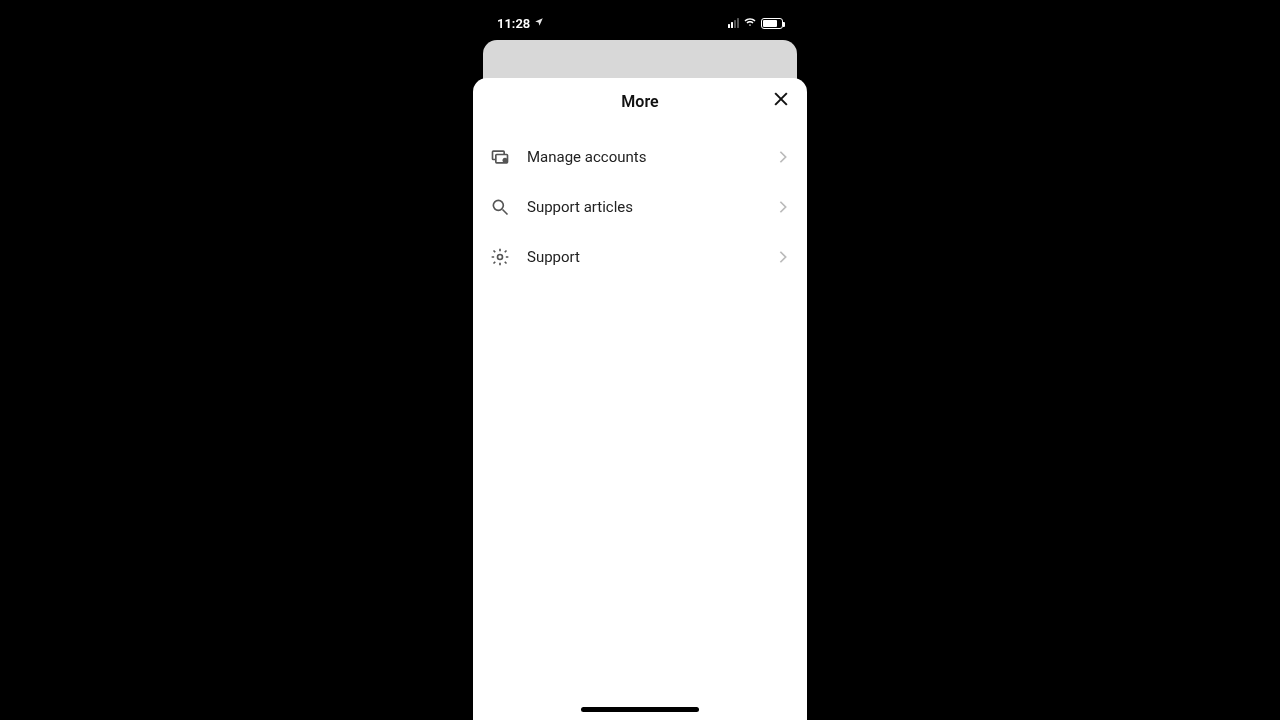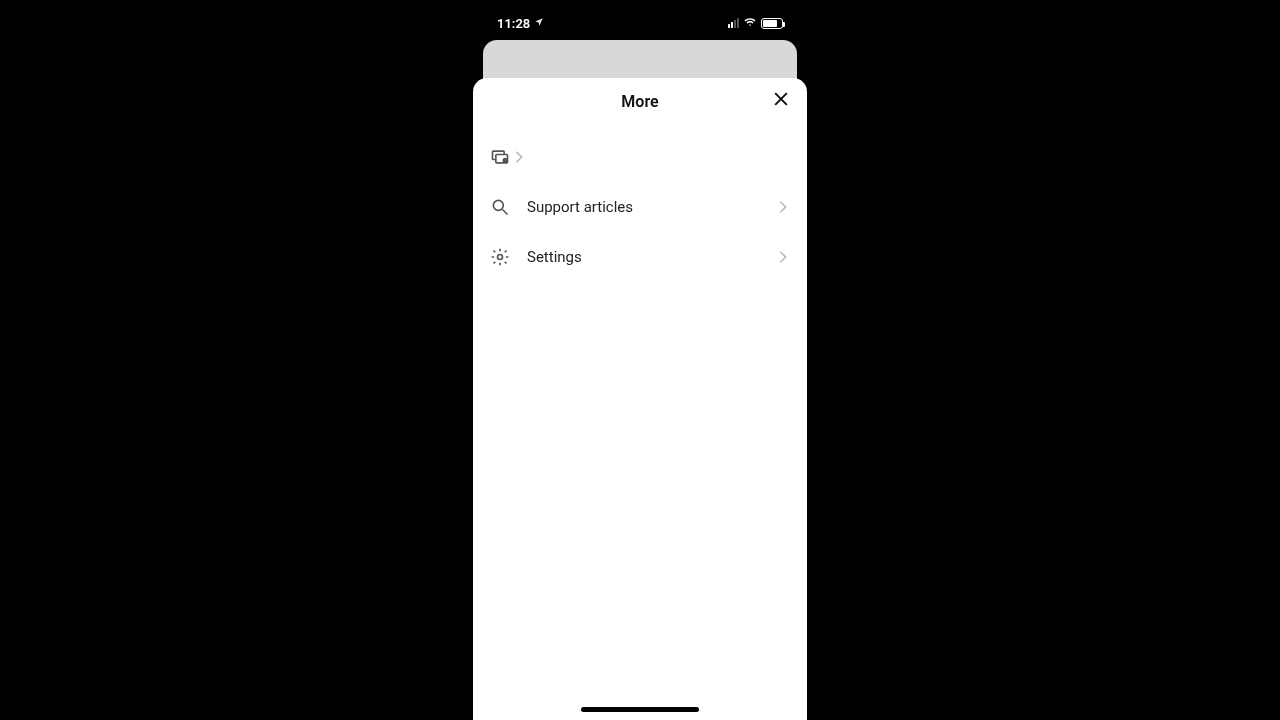--- a/index.html
+++ b/index.html
@@ -188,20 +188,21 @@
     <div class="menu">
 
       <div class="menu-item">
         <span class="menu-icon">
           <svg viewBox="0 0 24 24">
               <rect x="3" y="5" width="14" height="10" rx="1" fill="none" stroke="#555" stroke-width="2"></rect>
               <rect x="7" y="9" width="14" height="10" rx="1" fill="#fff" stroke="#555" stroke-width="2"></rect>
               <circle cx="18" cy="16" r="3" fill="#555"></circle>
             </svg>
         </span>
+        <span class="menu-label">Manage accounts</span>
         <span class="chevron">
           <svg viewBox="0 0 10 16">
               <polyline points="2,2 8,8 2,14"></polyline>
             </svg>
         </span>
       </div>
 
       <div class="menu-item">
         <span class="menu-icon">
           <svg viewBox="0 0 24 24">
@@ -218,21 +219,21 @@
       </div>
 
 
       <div class="menu-item">
         <span class="menu-icon">
           <svg viewBox="0 0 24 24">
               <circle cx="12" cy="12" r="3" fill="none" stroke="#555" stroke-width="2"></circle>
               <path d="M12 2v3M12 19v3M4.2 4.2l2.1 2.1M17.7 17.7l2.1 2.1M2 12h3M19 12h3M4.2 19.8l2.1-2.1M17.7 6.3l2.1-2.1" stroke="#555" stroke-width="2"></path>
             </svg>
         </span>
-        <span class="menu-label">Settings</span>
+        <span class="menu-label">Support</span>
         <span class="chevron">
           <svg viewBox="0 0 10 16">
               <polyline points="2,2 8,8 2,14"></polyline>
             </svg>
         </span>
       </div>
 
     </div>
 
     <div class="home-indicator"></div>

